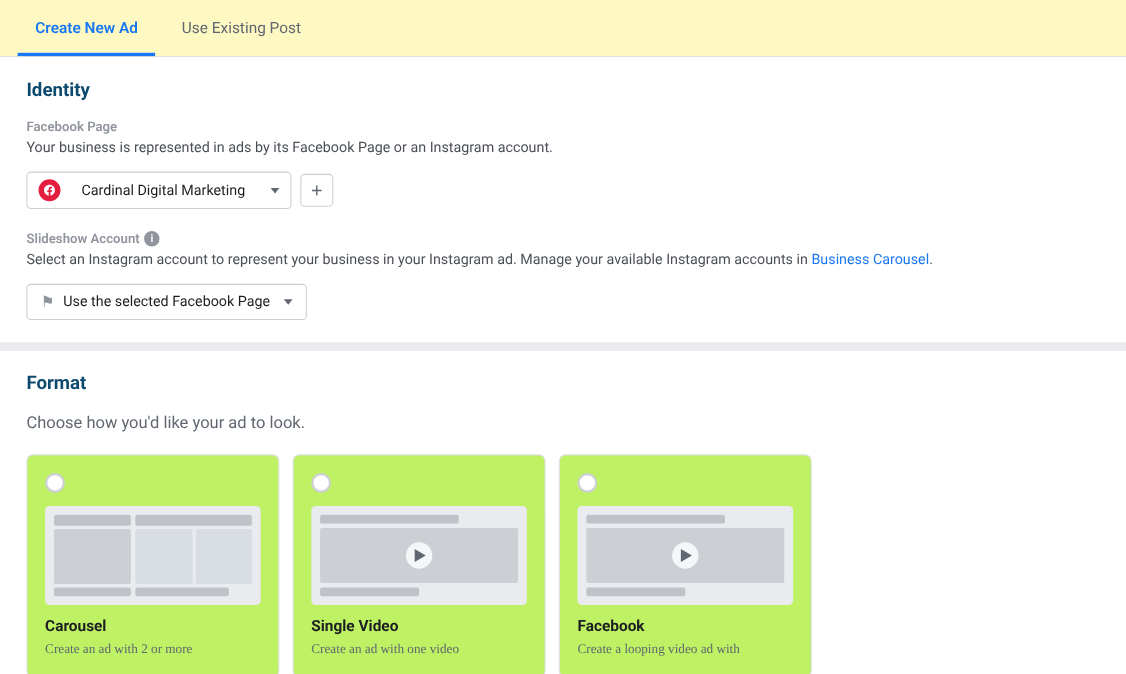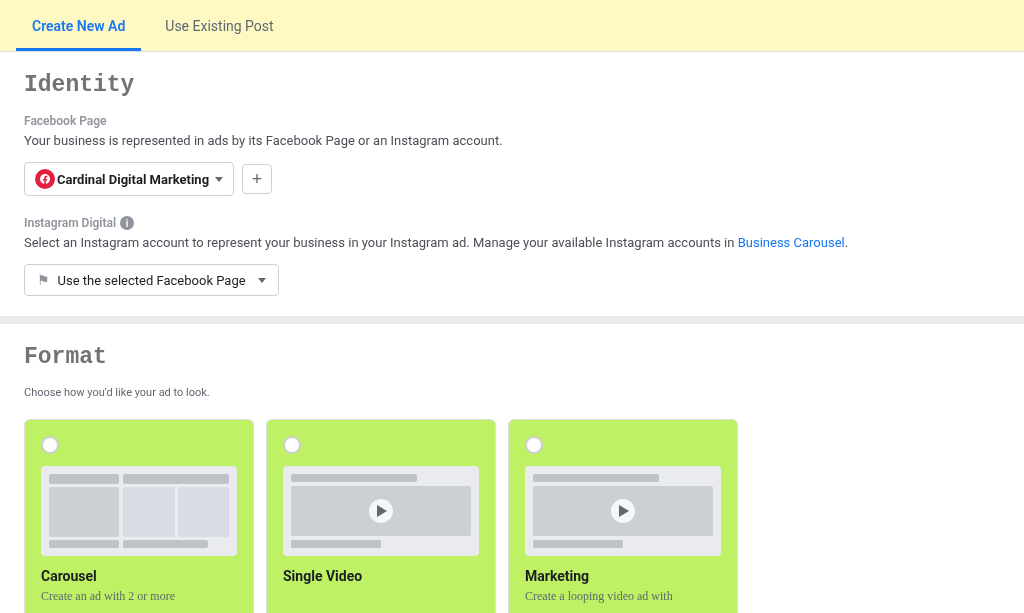--- a/index.html
+++ b/index.html
@@ -41,25 +41,24 @@
     }
 
     
     .section {
       background: #fff;
       padding: 20px 24px;
       border-bottom: 8px solid #e9ebee;
     }
 
     .section-title {
-      font-size: 23px;
+      font-size: 17px;
       font-weight: 700;
-      color: #737373;
+      color: #0c4a6e;
       margin-bottom: 16px;
-      font-family: Liberation Mono, monospace;
     }
 
     .field-label {
       font-size: 12px;
       font-weight: 600;
       color: #90949c;
       text-transform: none;
       margin-bottom: 4px;
       display: flex;
       align-items: center;
@@ -82,28 +81,28 @@
     .fb-page-row {
       display: flex;
       align-items: center;
       gap: 8px;
       margin-bottom: 20px;
     }
 
     .fb-page-dropdown {
       display: flex;
       align-items: center;
-      gap: 2px;
+      gap: 19px;
       border: 1px solid #ccd0d5;
       border-radius: 4px;
       padding: 6px 10px;
       background: #fff;
       cursor: pointer;
       font-size: 13px;
-      font-weight: 700;
+      font-weight: 400;
       color: #1c1e21;
     }
 
     .fb-page-icon {
       width: 20px;
       height: 20px;
       background: #e41e3f;
       border-radius: 50%;
       display: flex;
       align-items: center;
@@ -169,21 +168,21 @@
       margin-top: 10px;
     }
 
     
     .format-section {
       background: #fff;
       padding: 20px 24px;
     }
 
     .format-subtitle {
-      font-size: 11px;
+      font-size: 15px;
       color: #606770;
       margin-top: 2px;
       margin-bottom: 20px;
     }
 
     .format-cards {
       display: flex;
       gap: 12px;
     }
 
@@ -422,21 +421,21 @@
           </div>
           <span>Cardinal Digital Marketing</span>
           <div class="chevron-down"></div>
         </div>
         <button class="add-btn">+</button>
       </div>
     </div>
 
     <div class="ig-section">
       <div class="field-label">
-        <span>Instagram Digital</span>
+        <span>Slideshow Account</span>
         <div class="info-icon">i</div>
       </div>
       <div class="field-desc">
         <span>Select an Instagram account to represent your business in your Instagram ad. Manage your available Instagram accounts in </span><a>Business Carousel</a><span>.</span>
       </div>
       <div class="ig-dropdown">
         <span class="flag-shape">⚑</span>
         <span>Use the selected Facebook Page</span>
         <div class="chevron-down"></div>
       </div>
@@ -480,35 +479,36 @@
             <div class="video-top-bar"></div>
             <div class="video-main">
               <div class="play-btn">
                 <div class="play-triangle"></div>
               </div>
             </div>
             <div class="video-bottom-bar"></div>
           </div>
         </div>
         <div class="card-title">Single Video</div>
+        <div class="card-desc">Create an ad with one video</div>
       </div>
 
       <div class="format-card">
         <div class="radio-circle"></div>
         <div class="card-preview">
           <div class="slideshow-preview">
             <div class="ss-top-bar"></div>
             <div class="ss-main">
               <div class="play-btn">
                 <div class="play-triangle"></div>
               </div>
             </div>
             <div class="ss-bottom-bar"></div>
           </div>
         </div>
-        <div class="card-title">Marketing</div>
+        <div class="card-title">Facebook</div>
         <div class="card-desc">Create a looping video ad with</div>
       </div>
 
     </div>
   </div>
 
 </div>
 
 </body></html>

